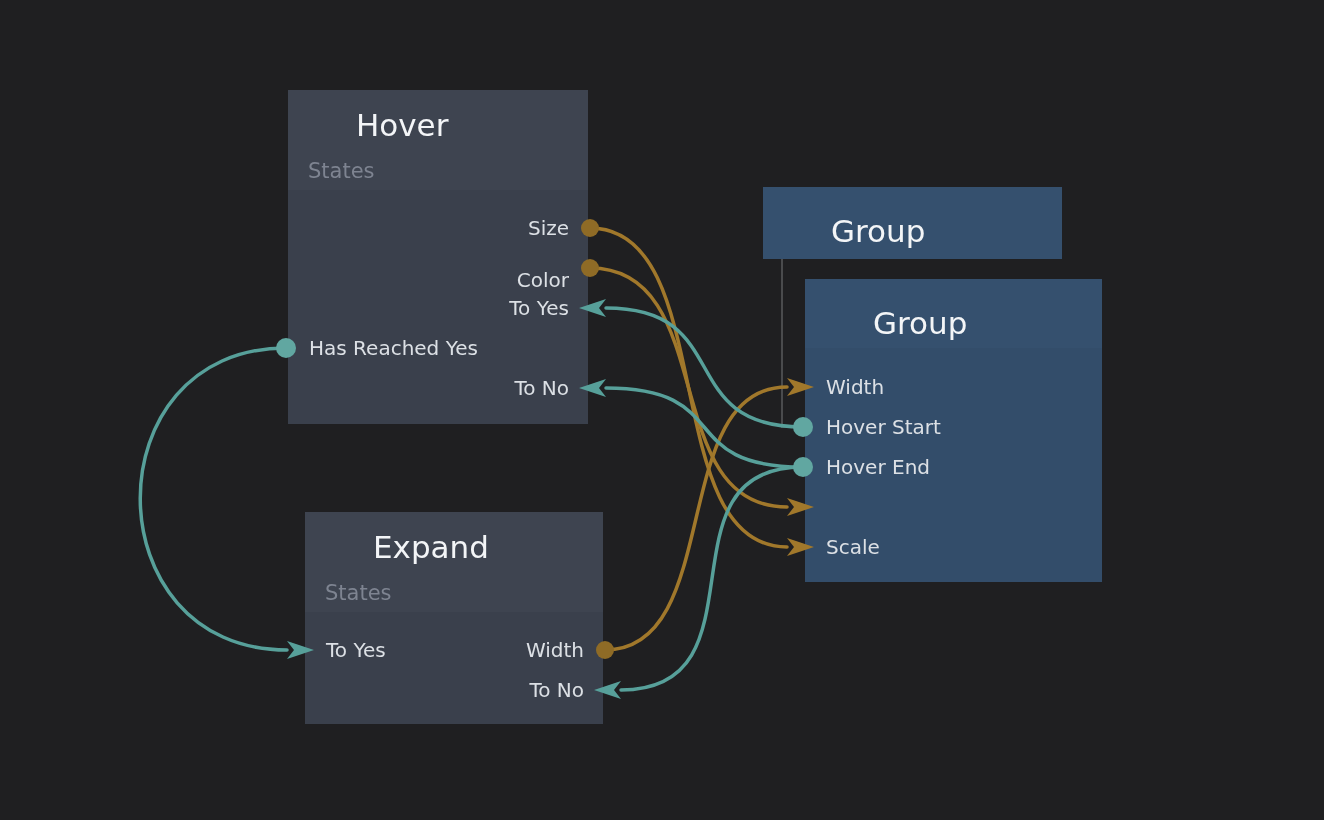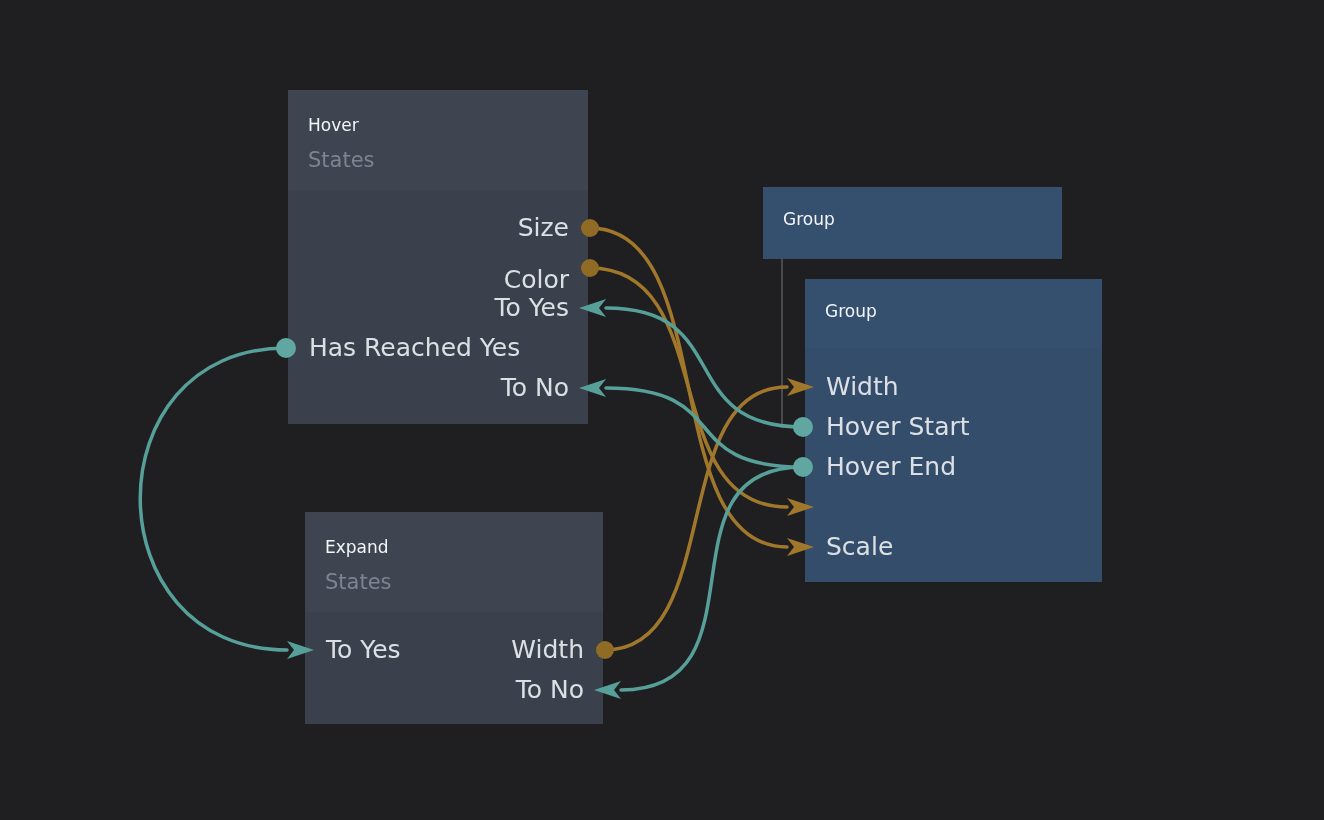--- a/index.html
+++ b/index.html
@@ -13,28 +13,28 @@
   #canvas{
     position:relative;width:1324px;height:820px;background:var(--bg);
     font-family:"DejaVu Sans","Liberation Sans",sans-serif;
   }
   .node{position:absolute;box-sizing:border-box;}
   .node.gray .node-header{background:var(--gray-header);}
   .node.gray .node-body{background:var(--gray-body);}
   .node.blue .node-header{background:var(--blue-header);}
   .node.blue .node-body{background:var(--blue-body);}
   .node-header{box-sizing:border-box;padding:20px 20px 0 20px;}
-  .node.blue .node-header{padding-top:17px;}
-  .node-title{font-size:17px;line-height:30px;color:var(--title);white-space:nowrap;}
-  .node-subtitle{font-size:21px;line-height:26px;margin-top:7px;color:var(--subtitle);white-space:nowrap;}
+  .node.blue .node-header{padding-top:29px;}
+  .node-title{font-size:31px;line-height:30px;color:var(--title);white-space:nowrap;margin-left:48px;}
+  .node-subtitle{font-size:21px;line-height:26px;margin-top:18px;color:var(--subtitle);white-space:nowrap;}
   .node-body{position:relative;width:100%;}
   .port-row{position:absolute;left:0;right:0;height:40px;line-height:40px;white-space:nowrap;}
   .port-row.left{text-align:left;padding-left:21px;}
   .port-row.right{text-align:right;padding-right:19px;}
-  .port-label{font-size:25px;color:var(--label);}
+  .port-label{font-size:20px;color:var(--label);}
   #wires{position:absolute;left:0;top:0;pointer-events:none;}
 </style>
 </head>
 <body>
 
 <div id="canvas">
   <div class="node gray" style="left: 288px; top: 90px; width: 300px;">
       <div class="node-header" style="height: 100px;">
         <div class="node-title">Hover</div>
         <div class="node-subtitle">States</div>

